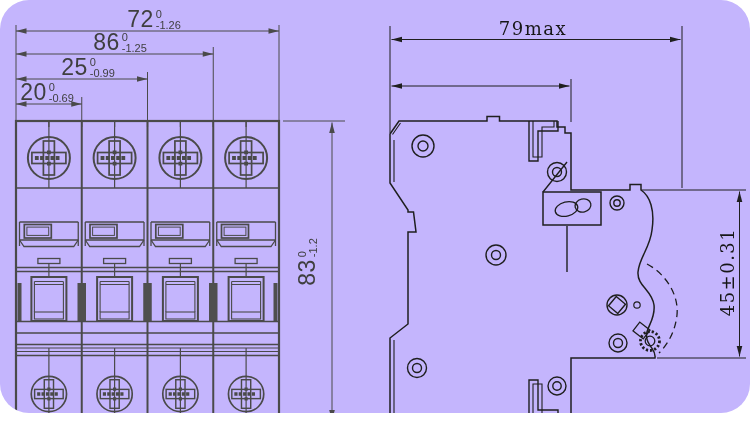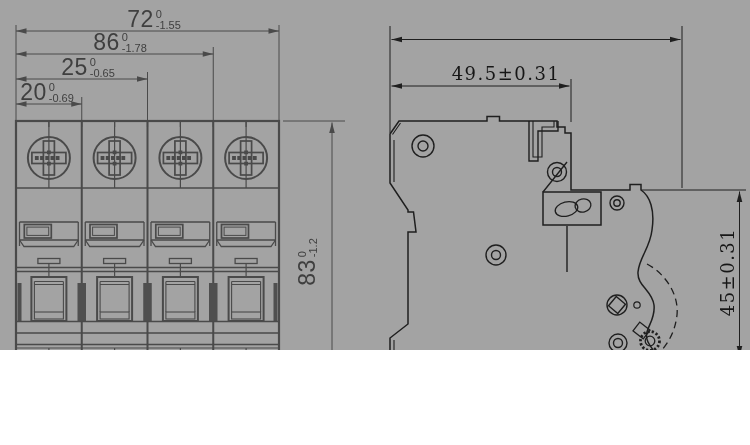--- a/index.html
+++ b/index.html
@@ -1,17 +1,17 @@
 <!DOCTYPE html>
 <html><head>
 <meta charset="utf-8">
 <style>
   html,body{margin:0;padding:0;background:#fff;}
-  #page{position:relative;width:750px;height:350px;background:#a3a3a3;overflow:hidden;
-        font-family:"Liberation Sans",sans-serif;}
+  #page{position:relative;width:750px;height:413px;background:#c4b5fd;overflow:hidden;
+        font-family:"Liberation Sans",sans-serif;border-radius:29px;}
   #drawing{position:absolute;left:0;top:0;}
   .label{position:absolute;transform:translate(-50%,-50%);white-space:nowrap;
          display:flex;align-items:center;}
   .label.rot{transform:translate(-50%,-50%) rotate(-90deg);}
   .sans{color:#3f3f3f;font:23px "Liberation Sans",sans-serif;letter-spacing:0.5px;gap:2px;}
   .sans .tol{display:flex;flex-direction:column;justify-content:center;
              font-size:11px;line-height:10.5px;letter-spacing:0;text-align:left;}
   .serif{color:#161616;font:18px "DejaVu Serif",serif;letter-spacing:1.5px;}
   svg .fv{stroke:#4a4a4a;fill:none;}
   svg .sv{stroke:#1f1f1f;fill:none;}
@@ -198,58 +198,58 @@
     <line x1="391.5" y1="86" x2="569.5" y2="86" marker-start="url(#arK)" marker-end="url(#arK)"></line>
     <path d="M641,190H746 M657,358H746"></path>
     <line x1="739.5" y1="191.5" x2="739.5" y2="356.5" marker-start="url(#arK)" marker-end="url(#arK)"></line>
   </g>
 </svg>
 
 <div class="label sans" style="left:154px;top:19px">
   <span>72</span>
   <span class="tol">
     <span>0</span>
-    <span>-1.55</span>
+    <span>-1.26</span>
   </span>
 </div>
 
 <div class="label sans" style="left:120px;top:42px">
   <span>86</span>
   <span class="tol">
     <span>0</span>
-    <span>-1.78</span>
+    <span>-1.25</span>
   </span>
 </div>
 
 <div class="label sans" style="left:88px;top:67px">
   <span>25</span>
   <span class="tol">
     <span>0</span>
-    <span>-0.65</span>
+    <span>-0.99</span>
   </span>
 </div>
 
 <div class="label sans" style="left:47px;top:92px">
   <span>20</span>
   <span class="tol">
     <span>0</span>
     <span>-0.69</span>
   </span>
 </div>
 
 <div class="label sans rot" style="left:307px;top:262px">
   <span>83</span>
   <span class="tol">
     <span>0</span>
     <span>-1.2</span>
   </span>
 </div>
 
-
-<div class="label serif" style="left:506px;top:73px">
-  <span>49.5±0.31</span>
-</div>
+<div class="label serif" style="left:533px;top:28px">
+  <span>79max</span>
+</div>
+
 
 <div class="label serif rot" style="left:727px;top:272px">
   <span>45±0.31</span>
 </div>
 
 </div>
 
 </body></html>

